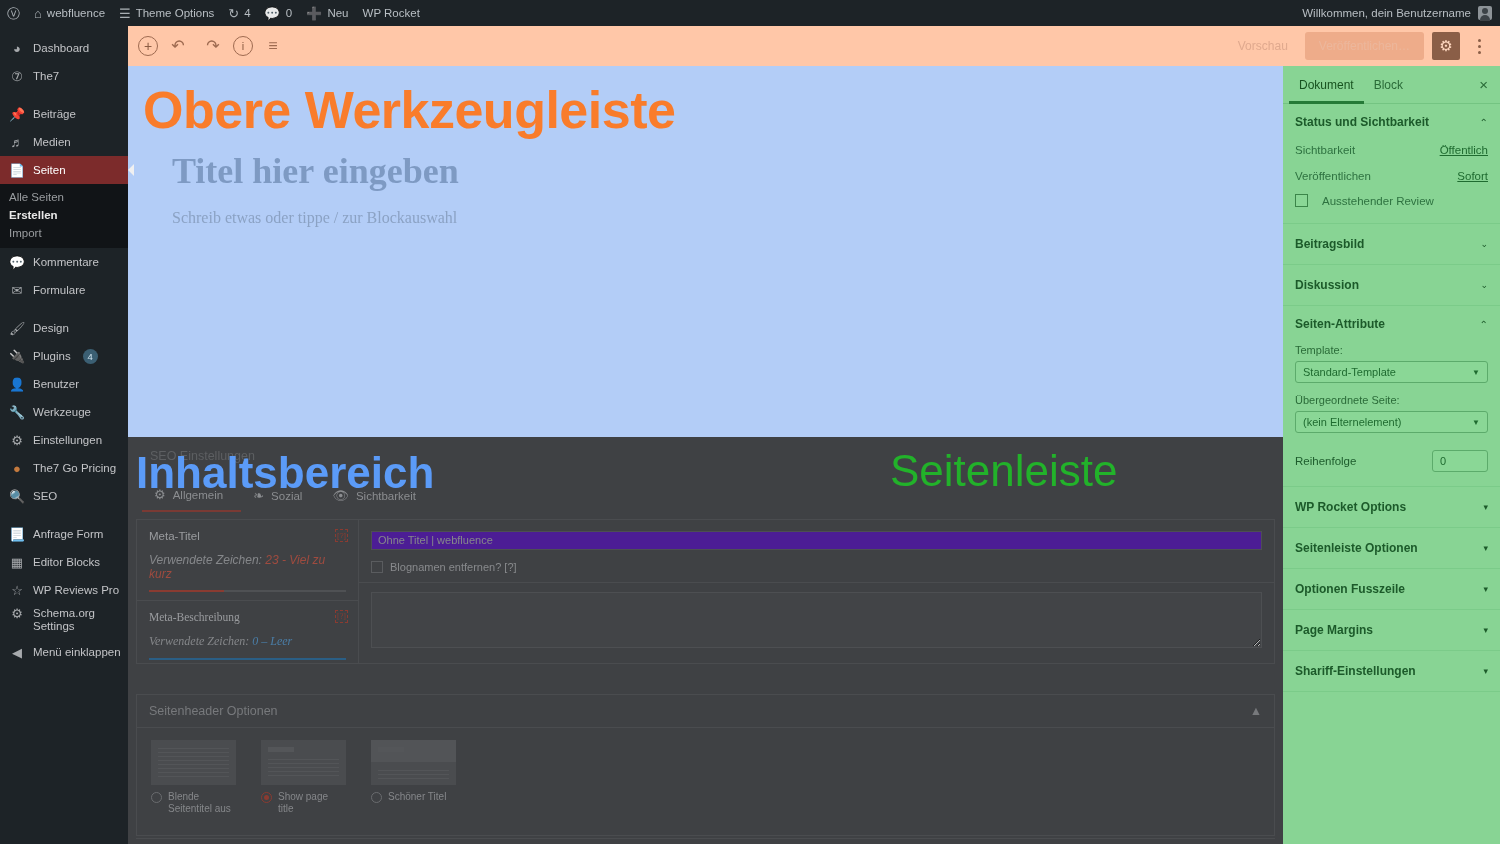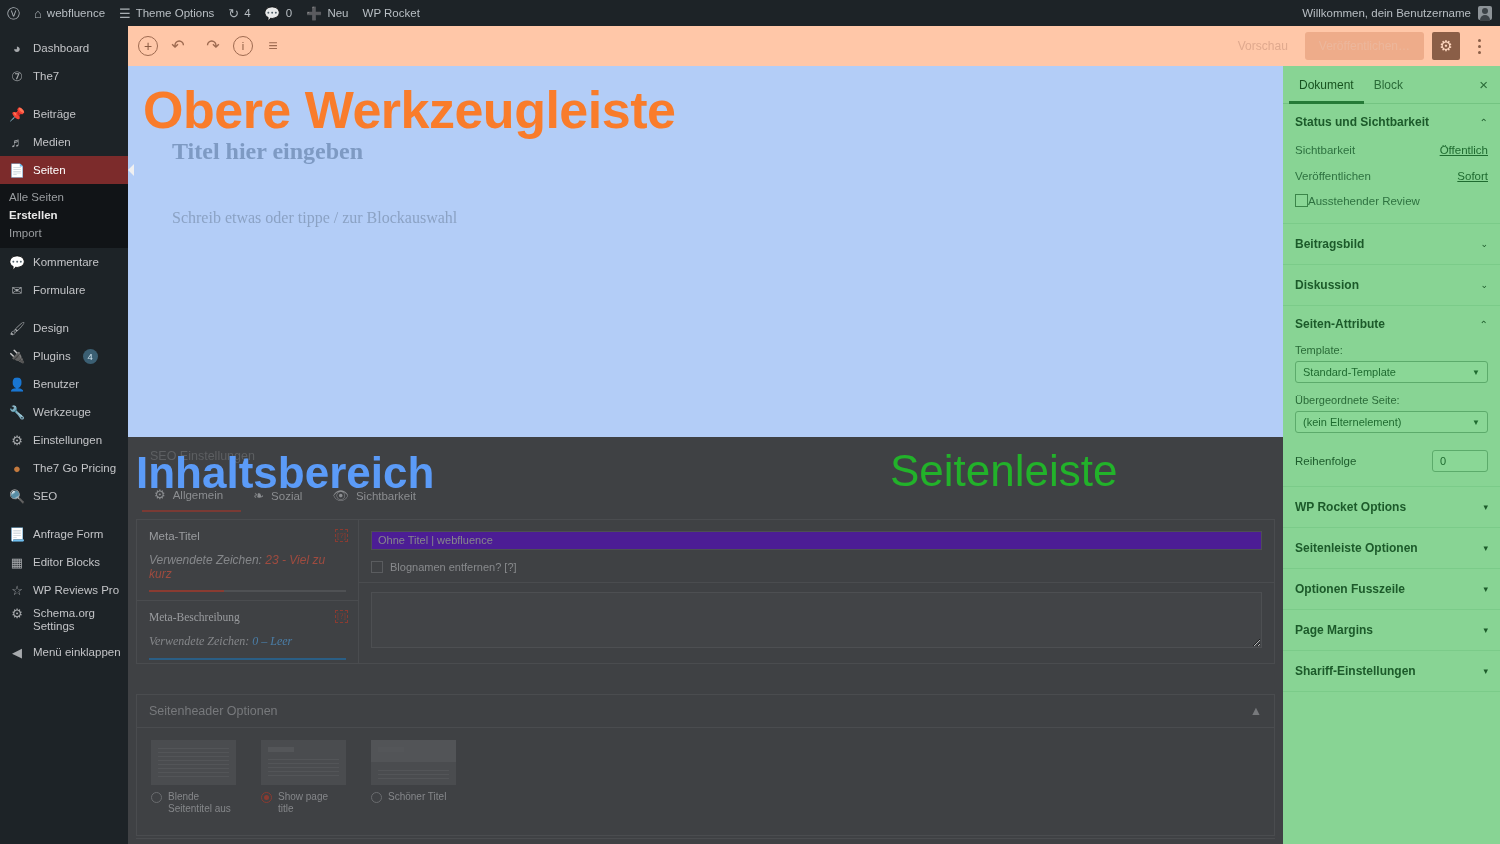--- a/index.html
+++ b/index.html
@@ -106,22 +106,22 @@
   
   .canvas {
     position: absolute; top: 66px; left: 128px; width: 1155px; height: 371px;
     background: #b3cdf7; z-index: 20;
   }
   .ov-toolbar-label {
     position: absolute; left: 143px; top: 80px; z-index: 30;
     font-size: 52px; font-weight: bold; color: #f97c2b; letter-spacing: -.5px;
   }
   .title-ph {
-    position: absolute; left: 172px; top: 138px; z-index: 30;
-    font-size: 24px; color: #7e9ac3; font-family: "Liberation Serif", serif; font-weight: bold;
+    position: absolute; left: 172px; top: 150px; z-index: 30;
+    font-size: 36px; color: #7e9ac3; font-family: "Liberation Serif", serif; font-weight: bold;
   }
   .para-ph {
     position: absolute; left: 172px; top: 209px; z-index: 30;
     font-size: 16px; color: #8ba2c4; font-family: "Liberation Serif", serif;
   }
 
   
   .lower {
     position: absolute; top: 437px; left: 128px; width: 1155px; height: 407px;
     background: #3f4144; z-index: 18; overflow: hidden;
@@ -237,21 +237,21 @@
     display: flex; align-items: center; justify-content: space-between;
     padding: 11px 12px; font-size: 12px; color: #1c5a2a; font-weight: bold;
   }
   .rs-phead .chev { font-size: 10px; font-weight: normal; }
   .rs-body { padding: 0 12px 12px 12px; }
   .rs-row {
     display: flex; align-items: center; justify-content: space-between; padding: 4px 0 10px 0;
   }
   .rs-row .k { color: #2e7240; }
   .rs-row .v { color: #1f6b30; text-decoration: underline; }
-  .rs-chkrow { display: flex; align-items: center; gap: 0; padding: 2px 0 4px 0; }
+  .rs-chkrow { display: flex; align-items: center; gap: 14px; padding: 2px 0 4px 0; }
   .rs-chk { width: 13px; height: 13px; border: 1px solid #3b8549; background: #8ad796; display:block; }
   .rs-chklab { color: #2e7240; }
   .rs-flab { font-size: 11px; color: #2a6b38; margin: 2px 0 5px 0; }
   .rs-select {
     width: 100%; height: 22px; border: 1px solid #5cab6b; border-radius: 3px;
     background: #8ad796; color: #1f6b30; font-size: 11px;
     display: flex; align-items: center; padding: 0 7px; position: relative; margin-bottom: 11px;
   }
   .rs-select .sc { margin-left: auto; font-size: 8px; }
   .rs-numrow { display: flex; align-items: center; justify-content: space-between; padding: 6px 0 2px 0; }

